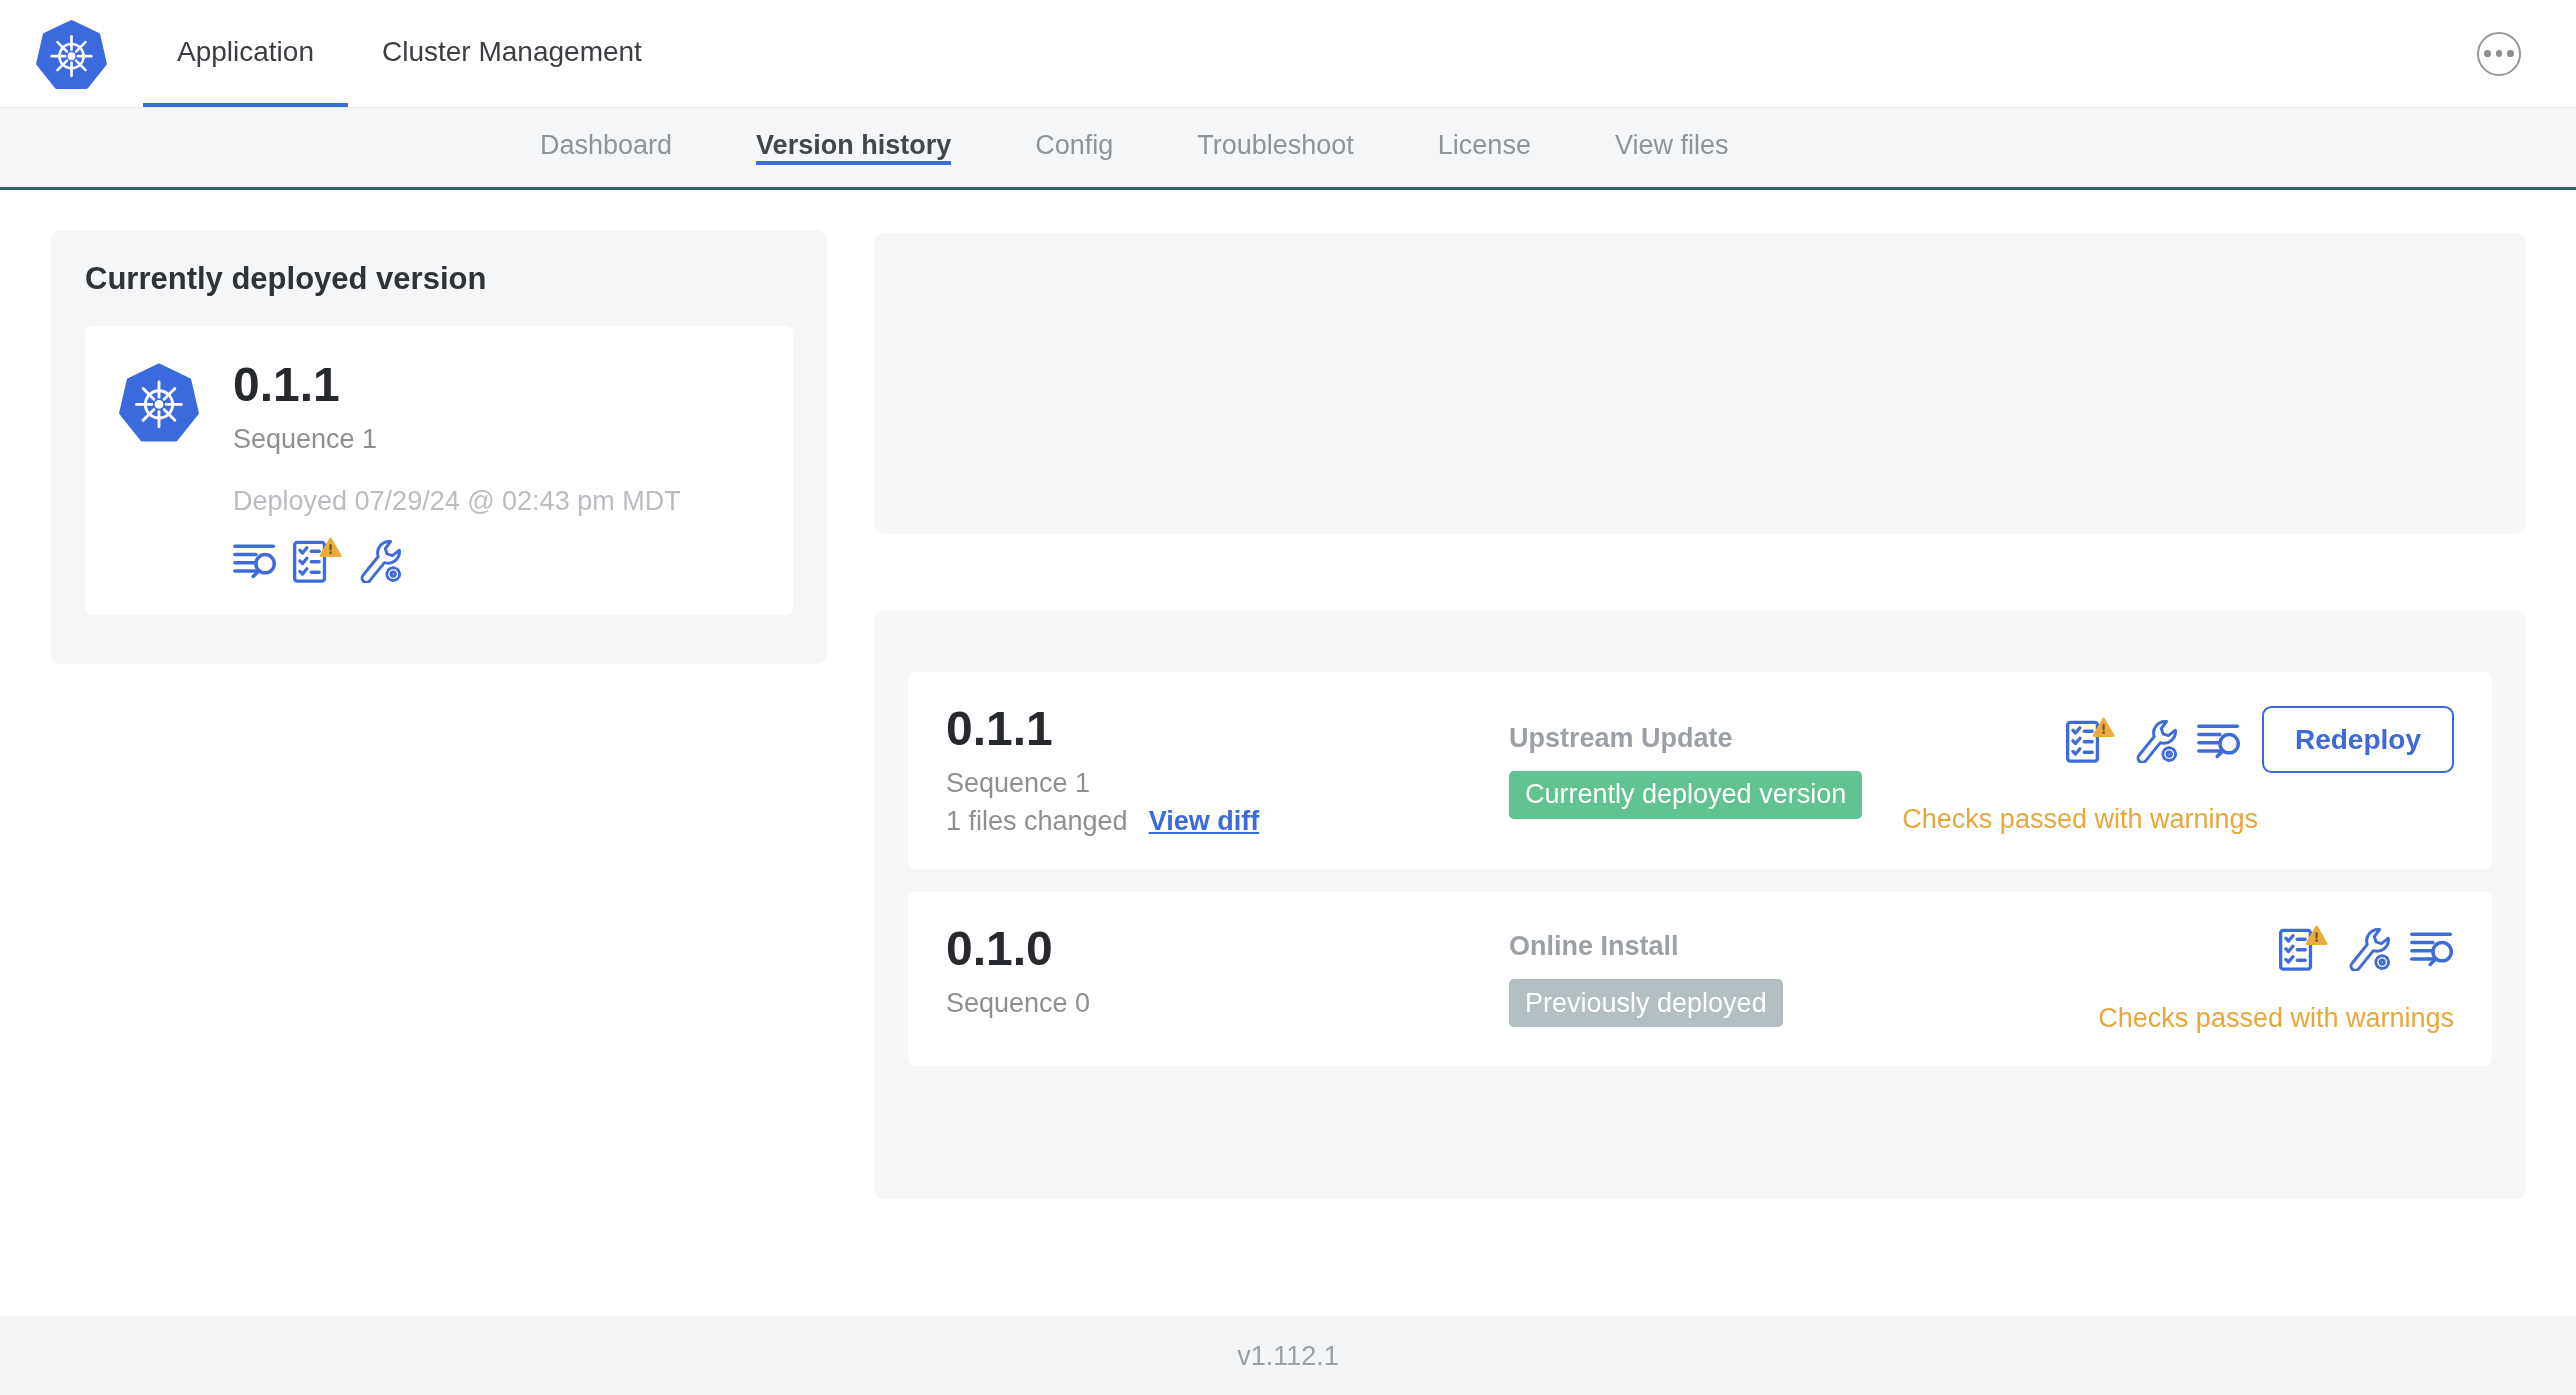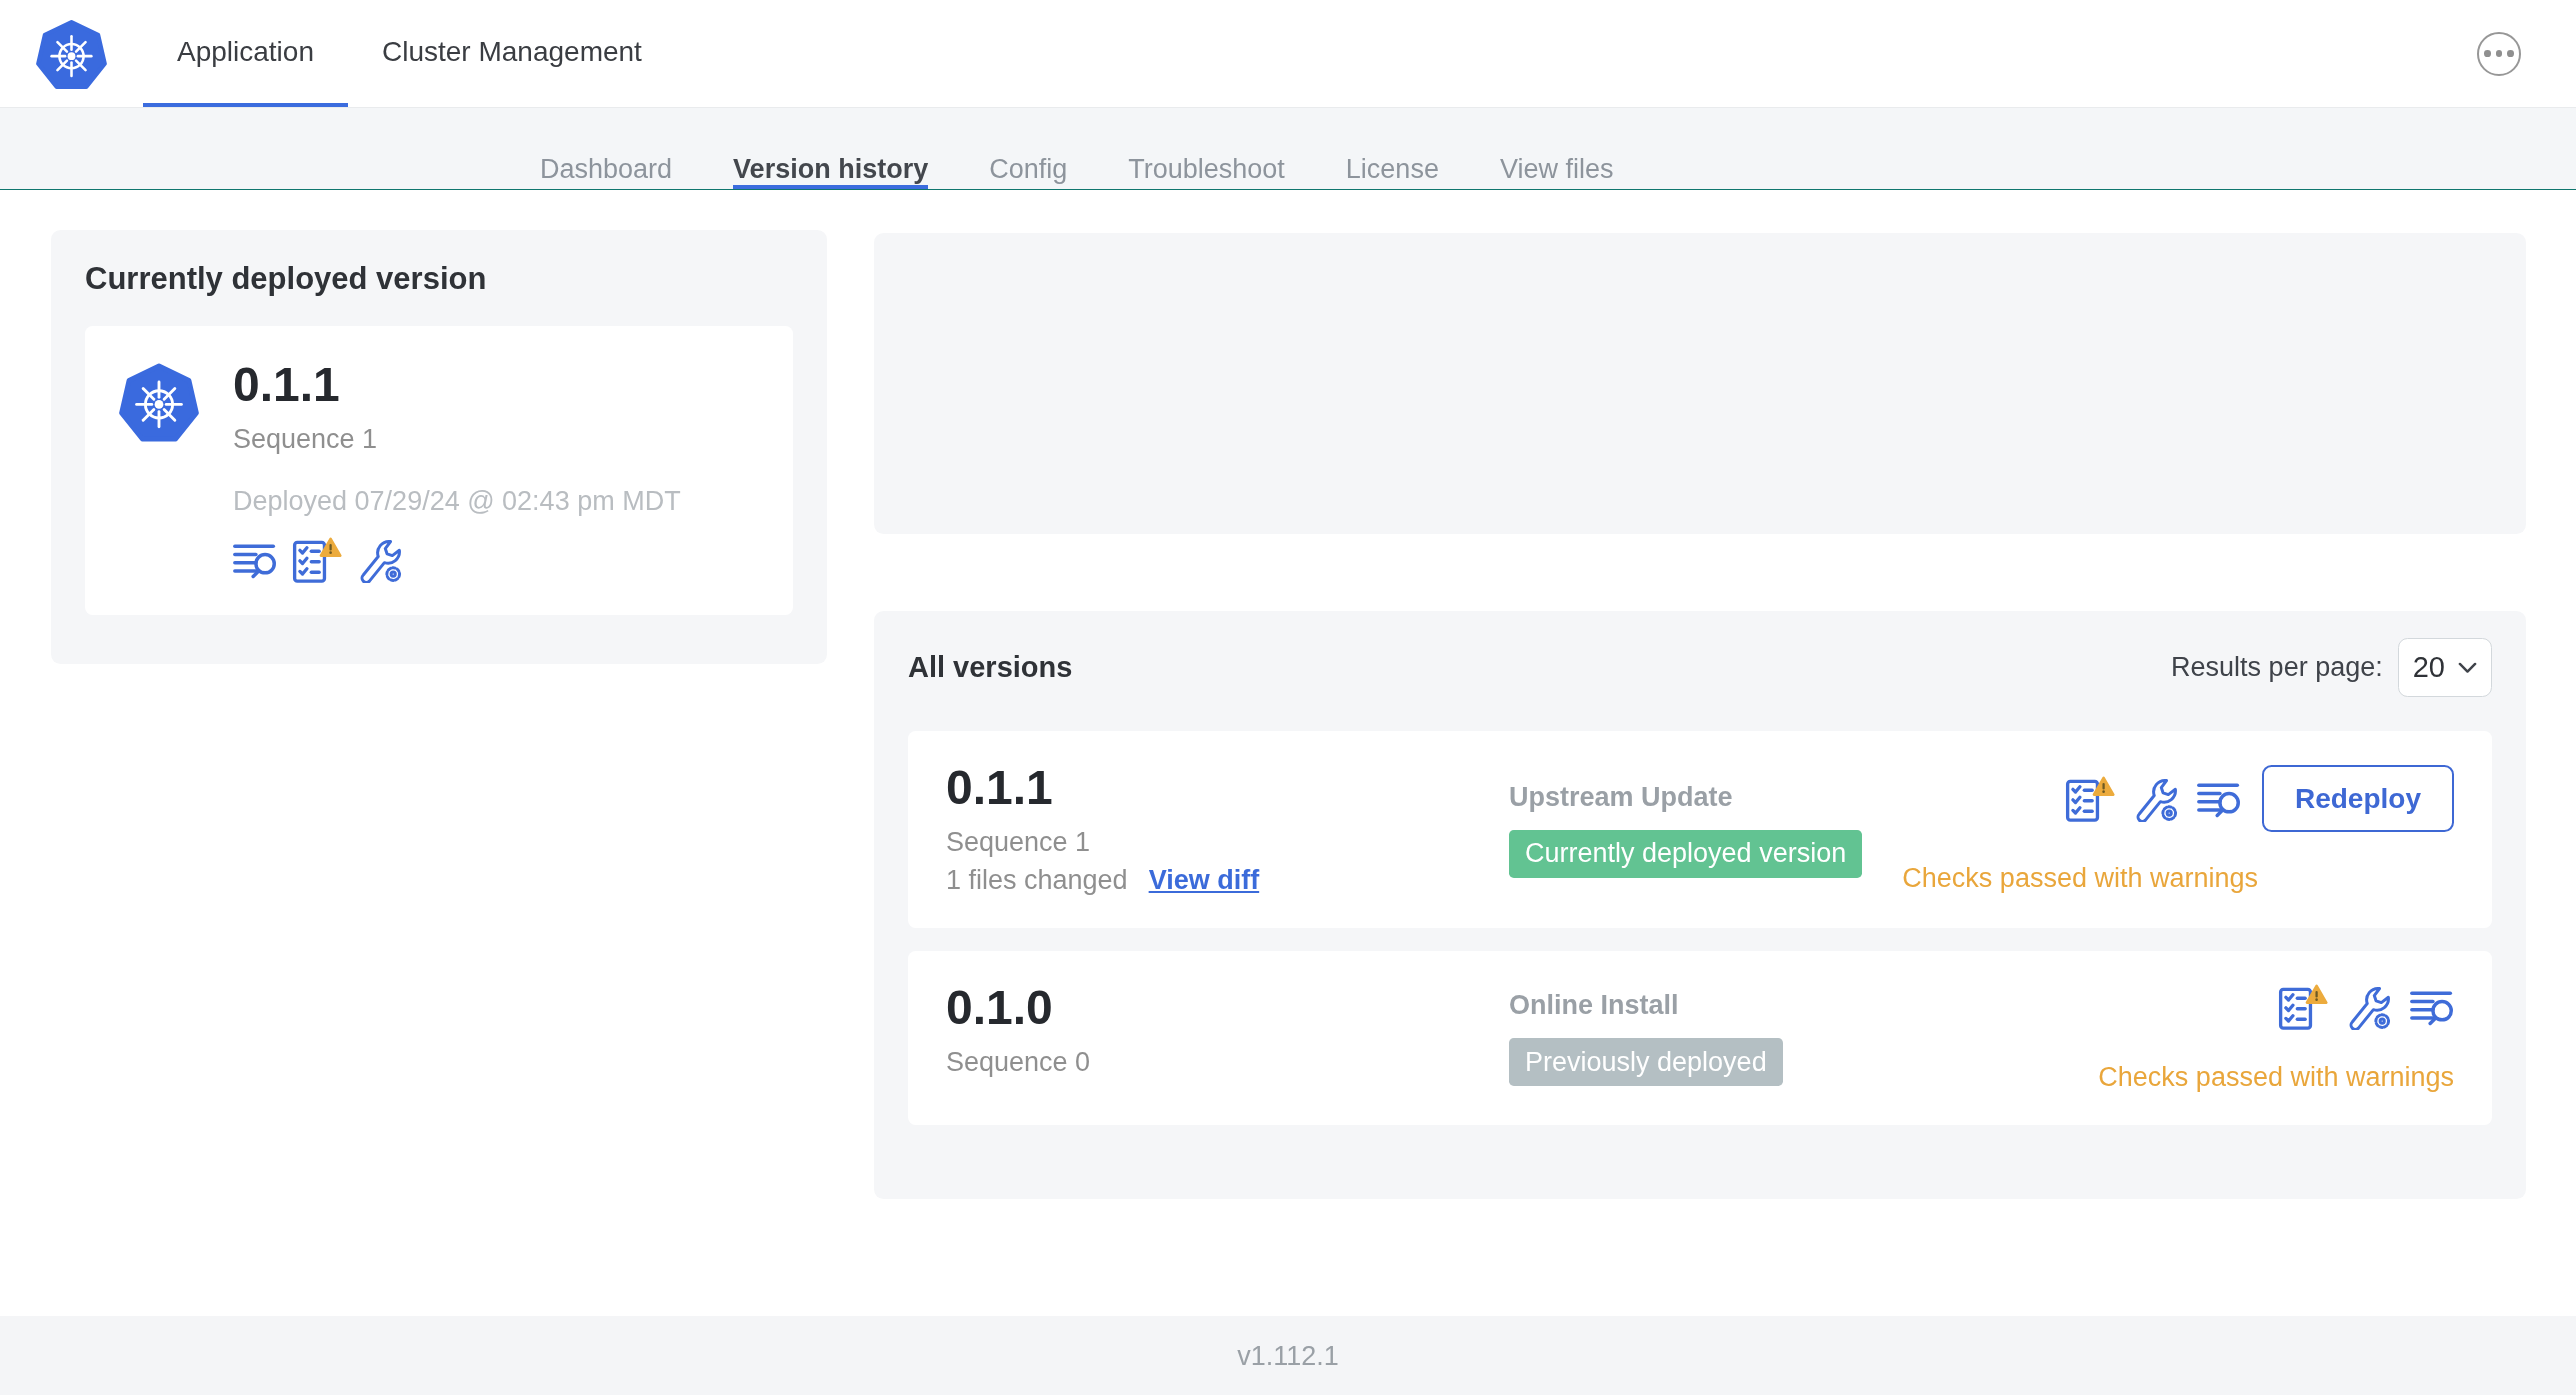--- a/index.html
+++ b/index.html
@@ -27,22 +27,22 @@
   .ellipsis-btn {
     width:44px; height:44px; border:2.4px solid #979797; border-radius:50%;
     display:flex; align-items:center; justify-content:center; gap:4.8px; cursor:pointer;
     background:#fff;
   }
   .ellipsis-btn i { width:6.7px; height:6.7px; border-radius:50%; background:#8f8f8f; display:block; }
 
   
   .subnav {
     position:absolute; top:108px; left:0; right:0; height:82px;
-    background:#f4f6f8; border-bottom:1px solid #0f766e;
-    display:flex; align-items:flex-end; padding-left:540px; gap:61px;
+    background:#f4f6f8; border-bottom:3px solid #0f766e;
+    display:flex; align-items:center; padding-left:540px; gap:84px;
   }
   .subnav-tab {
     display:flex; align-items:center; font-size:27px; color:#8d949c;
     border-bottom:4.8px solid transparent; cursor:pointer; white-space:nowrap;
   }
   .subnav-tab.active { color:#43474d; font-weight:600; border-bottom-color:#3b6cde; }
 
   
   .panel { position:absolute; background:#f5f6f8; border-radius:9.5px; }
   .panel-title { font-size:29px; font-weight:600; color:#2f3237; }
@@ -222,32 +222,20 @@
         </span>
       </div>
     </div>
   </div>
 </div>
 
 <div class="panel updates-panel">
 </div>
 
 <div class="panel allversions-panel">
-  <div class="allversions-head">
-    <div class="panel-title">All versions</div>
-    <div class="rpp">
-      <span class="rpp-label">Results per page:</span>
-      <div class="rpp-select">
-        <span>20</span>
-        <svg width="19" height="11.5" viewBox="0 0 20 12">
-          <polyline points="2,2 10,10 18,2" fill="none" stroke="#3f434a" stroke-width="2.6" stroke-linecap="round" stroke-linejoin="round"></polyline>
-        </svg>
-      </div>
-    </div>
-  </div>
 
   <div class="white-card version-row">
     <div class="vr-left">
       <div class="version-big">0.1.1</div>
       <div class="seq-text">Sequence 1</div>
       <div class="files-line">
         <span class="files-changed">1 files changed</span>
         <span class="view-diff">View diff</span>
       </div>
     </div>

